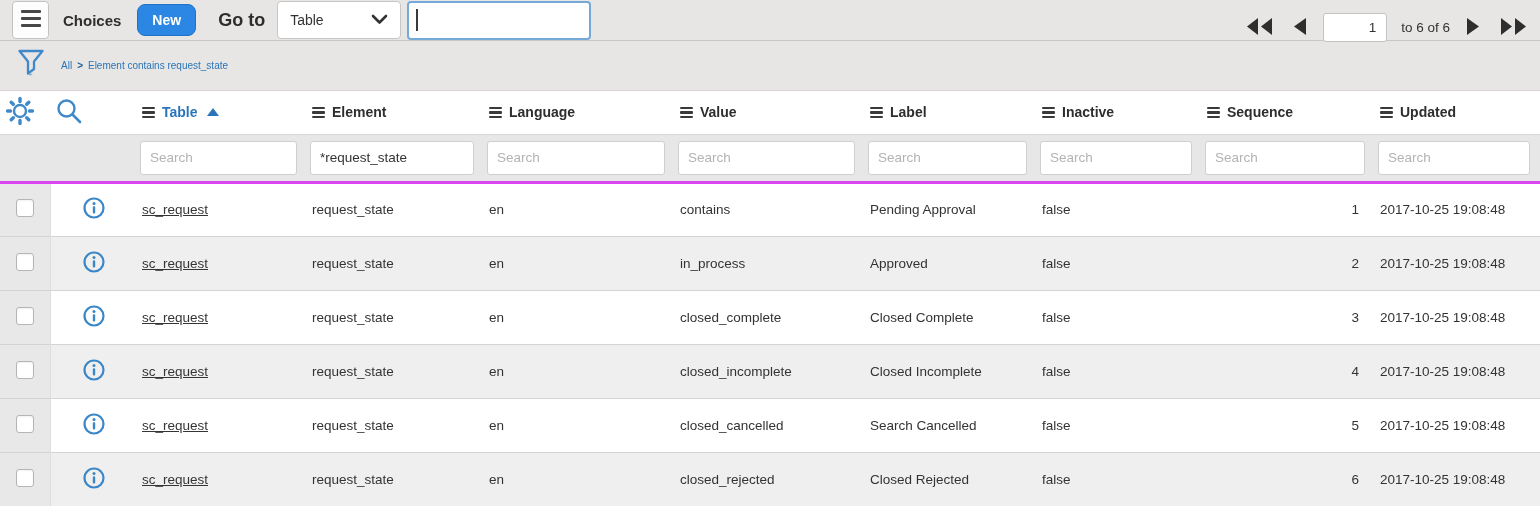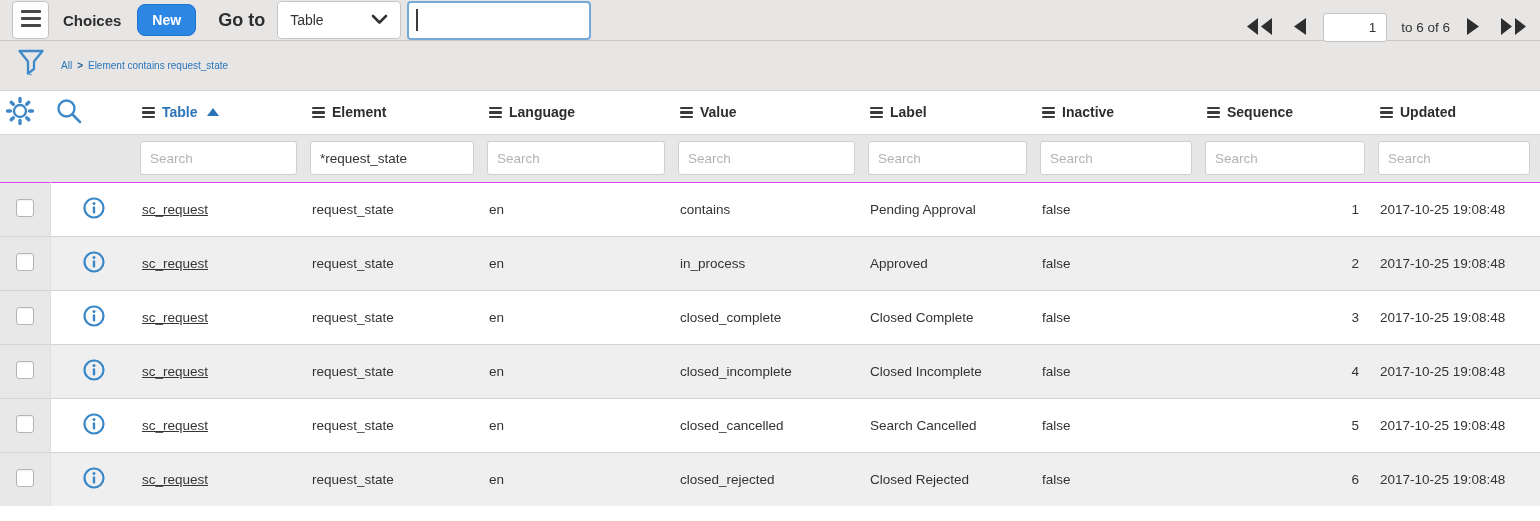--- a/index.html
+++ b/index.html
@@ -62,21 +62,21 @@
 
   tr.header-row { height:43px; background:#ffffff; }
   tr.header-row th { text-align:left; padding-left:5px; font-size:14px; font-weight:bold; color:#2e2e2e; cursor:pointer; }
   .col-head { display:flex; align-items:center; gap:7px; }
   .menu-bars { display:inline-flex; flex-direction:column; gap:2px; }
   .menu-bars i { display:block; width:13px; height:2.5px; background:#3a3a3a; border-radius:1px; }
   .sorted-col { color:#2a75ba; }
   .sort-asc { width:0; height:0; border-left:6px solid transparent; border-right:6px solid transparent; border-bottom:8px solid #2a75ba; margin-left:2px; }
   .icon-cell { text-align:center; }
 
-  tr.search-row { height:48px; background:#e7e7e7; border-top:1px solid #d9d9d9; border-bottom:1px solid #d946ef; }
+  tr.search-row { height:48px; background:#e7e7e7; border-top:1px solid #d9d9d9; border-bottom:3px solid #d946ef; }
   tr.search-row td { padding:0 10px 0 3px; }
   .col-search {
     width:100%; height:34px; background:#fff; border:1px solid #cfcfcf; border-radius:3px;
     padding:0 9px; font-size:13.5px; color:#333; font-family:"Liberation Sans", sans-serif; outline:none;
   }
   .col-search::placeholder { color:#b3b3b3; }
 
   tr.data-row { height:54px; background:#ffffff; border-top:1px solid #d4d4d4; }
   tr.data-row.alt { background:#f0efef; }
   tr.data-row td { font-size:13.5px; color:#333; padding-left:5px; }

